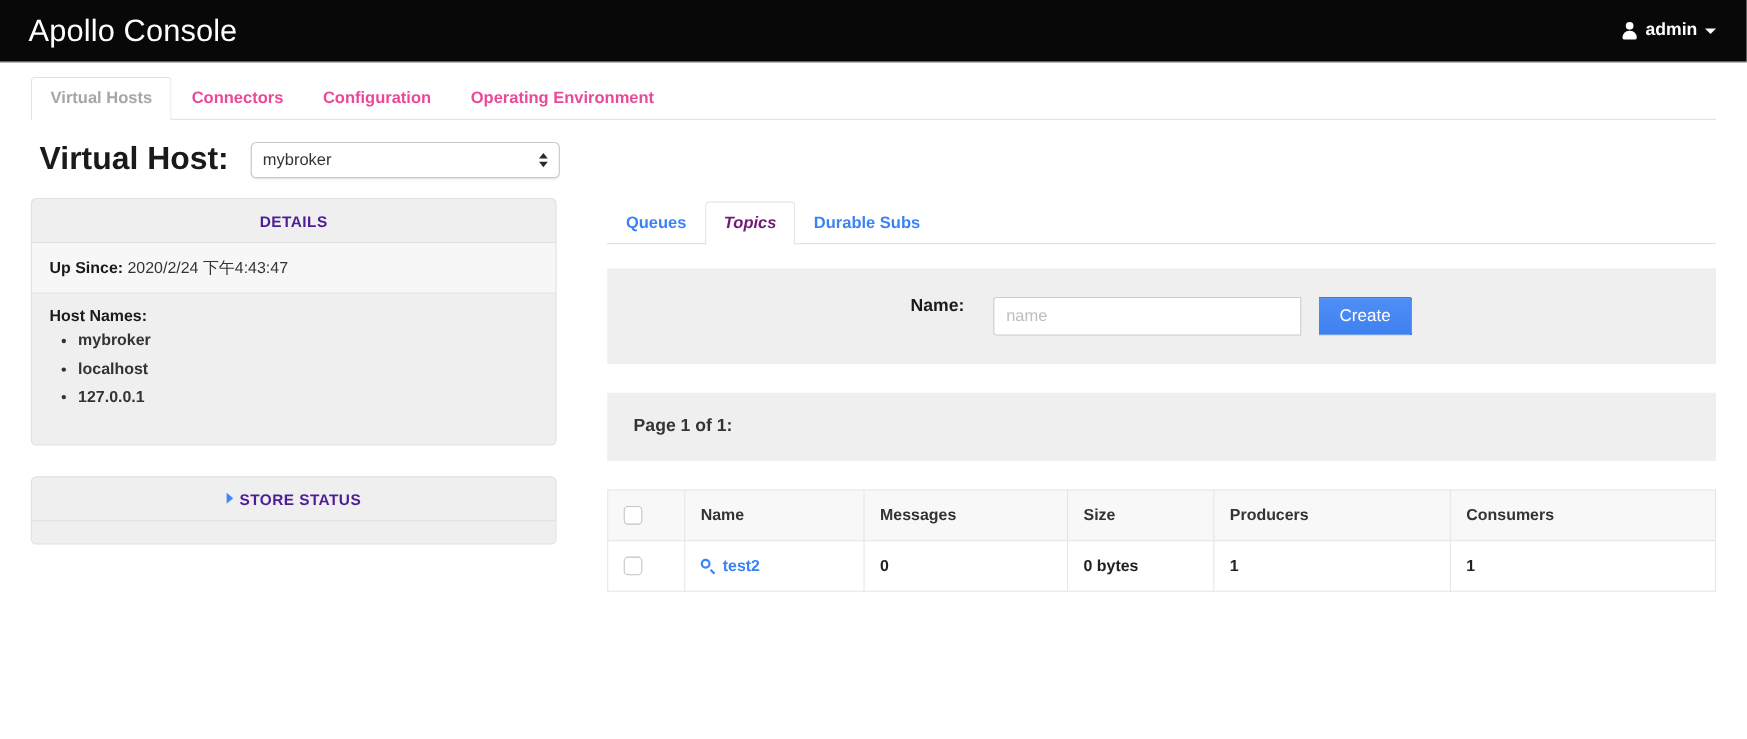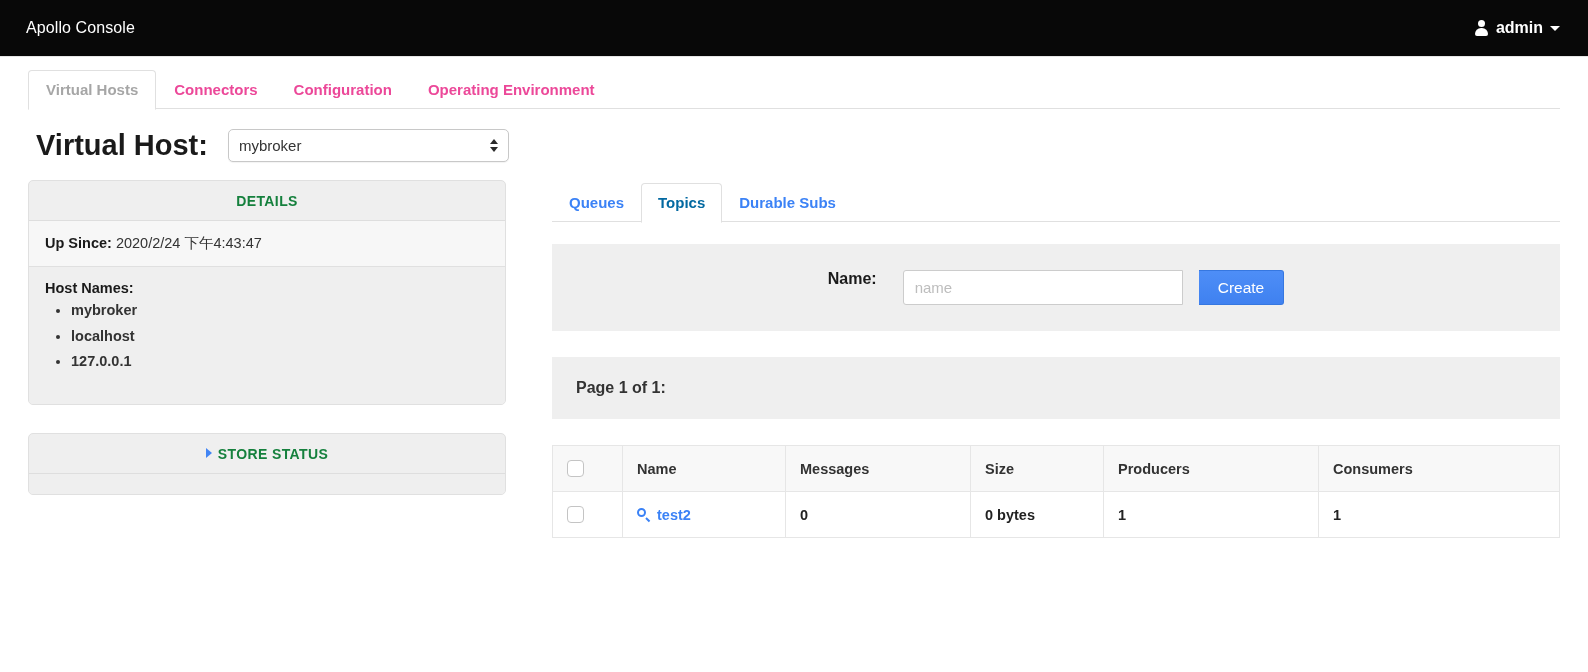--- a/index.html
+++ b/index.html
@@ -16,21 +16,21 @@
     height: 57px;
     background: #080808;
     display: flex;
     align-items: center;
     justify-content: space-between;
     padding: 0 28px 0 26px;
     border-bottom: 1px solid #e6e6e6;
   }
   .brand {
     color: #ffffff;
-    font-size: 16px;
+    font-size: 28px;
     font-weight: 400;
     letter-spacing: .1px;
     line-height: 1;
   }
   .navbar-right {
     display: flex;
     align-items: center;
     gap: 0px;
     color: #ffffff;
     font-size: 16px;
@@ -166,21 +166,21 @@
   .panel {
     background: #efefef;
     border: 1px solid #e0e0e0;
     border-radius: 5px;
     overflow: hidden;
   }
   .panel-heading {
     text-align: center;
     font-size: 14px;
     font-weight: bold;
-    color: #15803d;
+    color: #4c1d95;
     letter-spacing: .4px;
     padding: 12px 10px 11px 10px;
     border-bottom: 1px solid #dedede;
   }
   .panel-heading .tri {
     display: inline-block;
     width: 0; height: 0;
     border-top: 5px solid transparent;
     border-bottom: 5px solid transparent;
     border-left: 6px solid #4285f4;
@@ -245,25 +245,26 @@
     font-weight: bold;
     color: #3b82f6;
     cursor: pointer;
     border: 1px solid transparent;
     border-radius: 4px 4px 0 0;
     margin-bottom: -1px;
     line-height: 19px;
     white-space: nowrap;
   }
   .subtab.active {
-    color: #0369a1;
+    color: #701a75;
     background: #ffffff;
     border-color: #e0e0e0;
     border-bottom-color: #ffffff;
     cursor: default;
+    font-style: italic;
   }
 
   
   .well {
     background: #efefef;
     padding: 26px 20px;
     margin-bottom: 26px;
   }
   .form-inline {
     display: flex;

